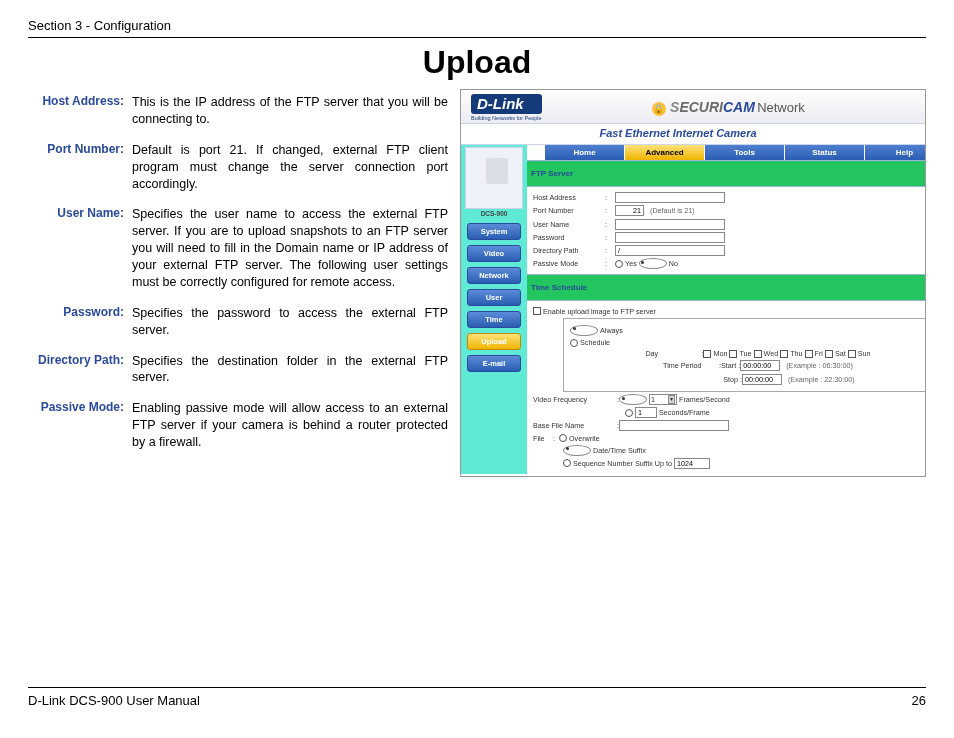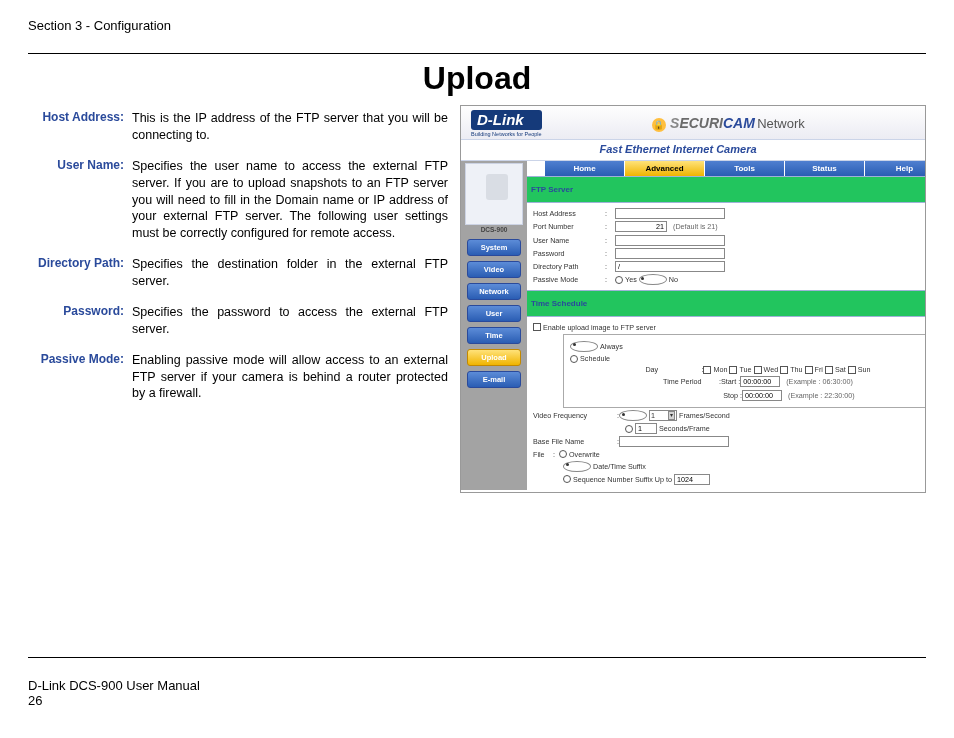--- a/index.html
+++ b/index.html
@@ -6,21 +6,21 @@
   body {
     width: 954px;
     height: 738px;
     font-family: Arial, Helvetica, sans-serif;
     background: #fff;
     position: relative;
     padding: 18px 28px 0 28px;
   }
   .top-line {
     border-bottom: 1px solid #000;
-    padding-bottom: 20px;
+    padding-bottom: 4px;
     margin-bottom: 6px;
     font-size: 13px;
   }
   .page-title {
     text-align: center;
     font-family: "Arial Narrow", Arial, sans-serif;
     font-weight: bold;
     font-size: 32px;
     margin: 4px 0 8px 0;
     letter-spacing: 0;
@@ -89,21 +89,21 @@
     color: #2a4a9b;
     font-weight: bold;
     font-style: italic;
     font-size: 11px;
     padding: 3px 30px 5px 0;
     border-bottom: 1px solid #cbd4e8;
   }
   .shot-body { display: flex; background:#fff; }
   .left-col {
     width: 66px;
-    background: #a3a3a3;
+    background: #5eead4;
     text-align: center;
     padding: 2px 4px;
   }
   .cam-box {
     width: 58px; height: 62px;
     background: #eef1f7;
     border: 1px solid #ccd3e4;
     margin-bottom: 1px;
     position: relative;
   }
@@ -157,67 +157,71 @@
     padding: 8px 4px;
     border: 1px solid #9fb2d8;
     border-left: none; border-right: none;
   }
   .form-area { padding: 3px 6px; }
   .frow { display:flex; align-items:center; margin: 2.2px 0; font-size:7.2px;}
   .frow .flab { width: 72px; }
   .frow .colon { width: 10px; }
   .txt { border:1px solid #888; height:11px; background:#fff; padding:0 2px; font-size:7.2px;}
   .txt.w1 { width: 110px; }
-  .txt.w2 { width: 52px; text-align: right; }
+  .txt.w2 { width: 29px; text-align: right; }
   .txt.w3 { width: 40px; }
   .hint { color:#666; margin-left:6px;}
   .radio, .chk { width:8px; height:8px; border:1px solid #555; border-radius:50%; display:inline-block; vertical-align:middle; background:#fff; margin-right:2px; position:relative;}
   .chk { border-radius:0; }
   .radio.sel::after{content:''; position:absolute; left:1.5px; top:1.5px; width:3px; height:3px; border-radius:50%; background:#333;}
   .indent { margin-left: 14px; justify-content: center; }
   .sched-box {
     border:1px solid #aaa; padding:4px 6px; margin: 2px 0 2px 30px; width: 376px;
   }
   .footer-line {
     position:absolute;
     left:28px; right:28px;
     bottom: 30px;
     border-top: 1px solid #000;
-    padding-top: 20px;
+    padding-top: 5px;
     font-size: 13px;
-    display:flex; justify-content:space-between;flex-direction:column;
+    display:flex; justify-content:space-between;
   }
   .sel { border:1px solid #888; height:11px; background:#fff; width:28px; display:inline-flex; align-items:center; justify-content:space-between; padding:0 1px;}
   .sel .arr { font-size:6px; background:#d4d4d4; border:1px solid #888; padding:0 1px; line-height:7px;}
 </style>
 </head>
 <body>
 
 <div class="top-line">Section 3 - Configuration</div>
 <div class="page-title">Upload</div>
 
 <div class="content">
   <div class="defs">
     <table>
       <tbody>
           <tr>
             <td class="label">Host Address:</td>
           <td class="val">This is the IP address of the FTP server that you will be connecting to.</td>
           </tr>
       <tr>
+            <td class="label">Port Number:</td>
+          <td class="val">Default is port 21. If changed, external FTP client program must change the server connection port accordingly.</td>
+          </tr>
+      <tr>
             <td class="label">User Name:</td>
           <td class="val">Specifies the user name to access the external FTP server. If you are to upload snapshots to an FTP server you will need to fill in the Domain name or IP address of your external FTP server. The following user settings must be correctly configured for remote access.</td>
           </tr>
       <tr>
+            <td class="label">Password:</td>
+          <td class="val">Specifies the password to access the external FTP server.</td>
+          </tr>
+      <tr>
             <td class="label">Directory Path:</td>
           <td class="val">Specifies the destination folder in the external FTP server.</td>
-          </tr>
-      <tr>
-            <td class="label">Password:</td>
-          <td class="val">Specifies the password to access the external FTP server.</td>
           </tr>
       <tr>
             <td class="label">Passive Mode:</td>
           <td class="val">Enabling passive mode will allow access to an external FTP server if your camera is behind a router protected by a firewall.</td>
           </tr>
     </tbody>
       </table>
   </div>
 
   <div class="shot">

